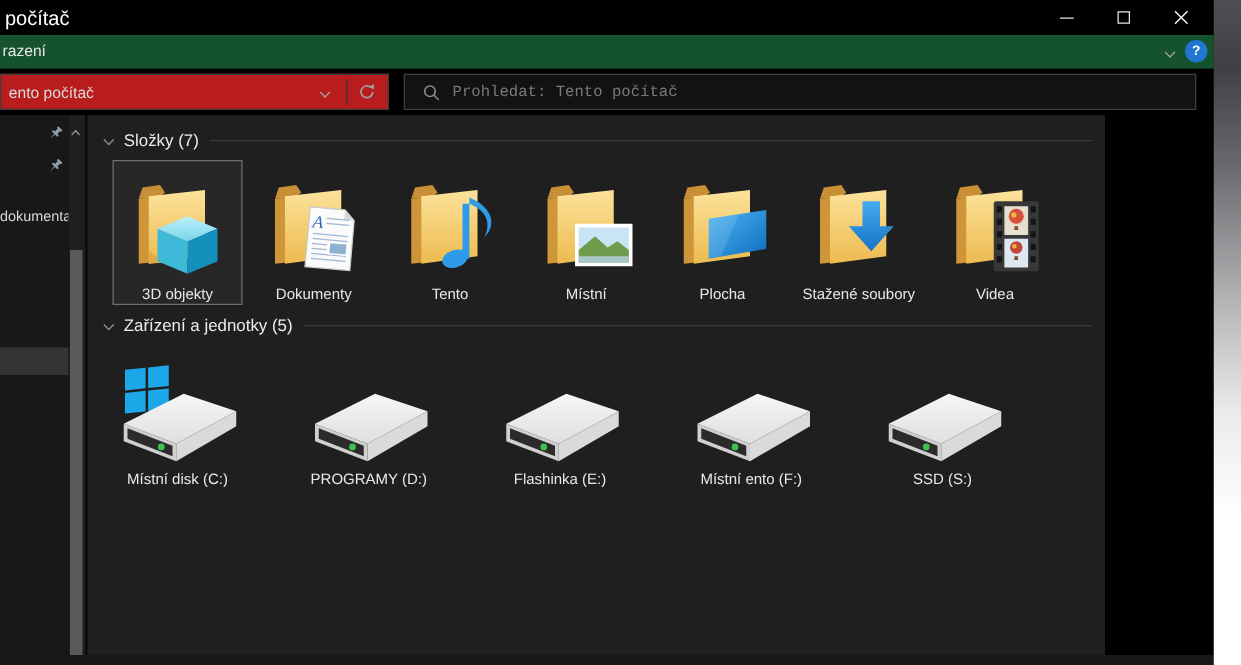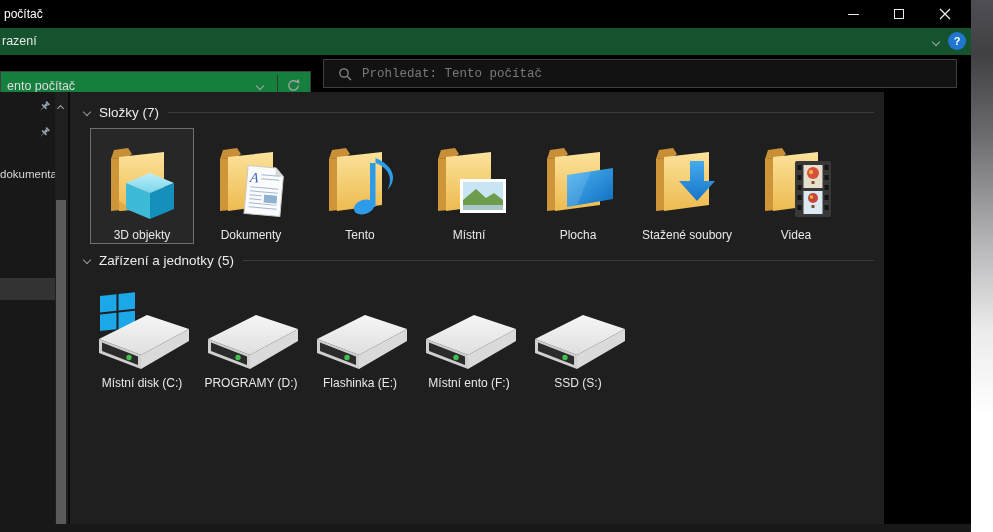--- a/index.html
+++ b/index.html
@@ -3,38 +3,38 @@
 <meta charset="utf-8">
 <style>
   * { margin:0; padding:0; box-sizing:border-box; }
   html,body { background:#000; }
   body { font-family:"Liberation Sans","DejaVu Sans",sans-serif; }
   .stage { position:relative; width:993px; height:532px; overflow:hidden; background:#000; }
 
   
   .window { position:absolute; left:0; top:0; width:971px; height:532px; background:#000; }
   .titlebar { position:absolute; left:0; top:0; width:100%; height:28px; background:#000; }
-  .title-text { position:absolute; left:4px; top:7px; font-size:12px; color:#ffffff; }
+  .title-text { position:absolute; left:4px; top:7px; font-size:16px; color:#ffffff; }
   .winbtn { position:absolute; top:0; width:46px; height:28px; display:flex; align-items:center; justify-content:center; }
   .winbtn.min { left:830px; } .winbtn.max { left:876px; } .winbtn.close { left:922px; }
   .minline { width:11px; height:1px; background:#eaeaea; }
   .maxbox { width:10px; height:10px; border:1px solid #eaeaea; }
 
   .menubar { position:absolute; left:0; top:28px; width:100%; height:27px; background:#14532d; }
   .menu-tab { position:absolute; left:2px; top:6px; font-size:12.5px; color:#e8e8e8; }
   .ribbon-collapse { position:absolute; left:928px; top:7px; width:16px; height:14px; display:flex; align-items:center; justify-content:center; }
   .help-badge { position:absolute; left:948px; top:4px; width:18px; height:18px; border-radius:50%; background:#2176D2; color:#fff; font-size:11px; font-weight:bold; display:flex; align-items:center; justify-content:center; }
 
   .chev { width:6px; height:6px; border-right:1.5px solid #a8a8a8; border-bottom:1.5px solid #a8a8a8; transform:rotate(45deg); display:inline-block; }
   .chev.small { width:5px; height:5px; }
   .chev.up { transform:rotate(-135deg); }
 
   
   .toolbar { position:absolute; left:0; top:55px; width:100%; height:37px; background:#000; }
-  .addressbar { position:absolute; left:0; top:16px; width:311px; height:29px; background:#15803d; border:1px solid #3f3f3f; }
+  .addressbar { position:absolute; left:0; top:4px; width:311px; height:29px; background:#b91c1c; border:1px solid #3f3f3f; }
   .address-text { position:absolute; left:6px; top:7px; font-size:12.5px; color:#dcdcdc; white-space:nowrap; }
   .address-drop { position:absolute; right:36px; top:0; width:28px; height:27px; display:flex; align-items:center; justify-content:center; }
   .address-sep { position:absolute; right:32px; top:3px; width:1px; height:21px; background:#353535; }
   .refresh-btn { position:absolute; right:2px; top:0; width:30px; height:27px; display:flex; align-items:center; justify-content:center; }
   .searchbox { position:absolute; left:323px; top:4px; width:634px; height:29px; background:#121212; border:1px solid #3f3f3f; display:flex; align-items:center; }
   .search-icon-wrap { margin-left:14px; display:flex; align-items:center; }
   .searchbox input { flex:1; margin-left:10px; background:transparent; border:none; outline:none; color:#dcdcdc; font-size:12.5px; font-family:Liberation Mono, monospace; }
   .searchbox input::placeholder { color:#7a7a7a; opacity:1; }
 
   
@@ -51,21 +51,21 @@
   .content { position:absolute; left:70px; top:0; width:814px; height:100%; background:#1f1f1f; }
 
   .section-header { position:absolute; left:14px; right:10px; height:20px; display:flex; align-items:center; }
   .sh1 { top:10px; } .sh2 { top:158px; }
   .section-header .chev { margin-right:9px; border-color:#9a9a9a; }
   .section-title { font-size:13.5px; color:#ececec; white-space:nowrap; }
   .section-line { flex:1; height:1px; background:#3b3b3b; margin-left:9px; }
 
   .tiles { position:absolute; left:20px; display:flex; }
   .folders-row { top:36px; }
-  .drives-row { top:198px; }
+  .drives-row { top:198px;gap:44px; }
   .tile { position:relative; width:104px; margin-right:5px; display:flex; flex-direction:column; align-items:center; border:1px solid transparent; }
   .tile.folder { height:116px; }
   .tile.drive { height:102px; }
   .tile.selected { border:1px solid #6f6f6f; background:rgba(255,255,255,0.04); }
   .tile-icon { position:relative; width:100%; height:98px; display:flex; justify-content:center; }
   .tile.drive .tile-icon { height:84px; }
   .tile-label { font-size:12px; color:#e8e8e8; white-space:nowrap; line-height:16px; }
   .folder-svg { margin-top:8px; }
   .drive-svg { position:absolute; left:0; top:8px; }
   .winlogo-svg { position:absolute; left:8px; top:2px; transform:skewY(-6deg); }

